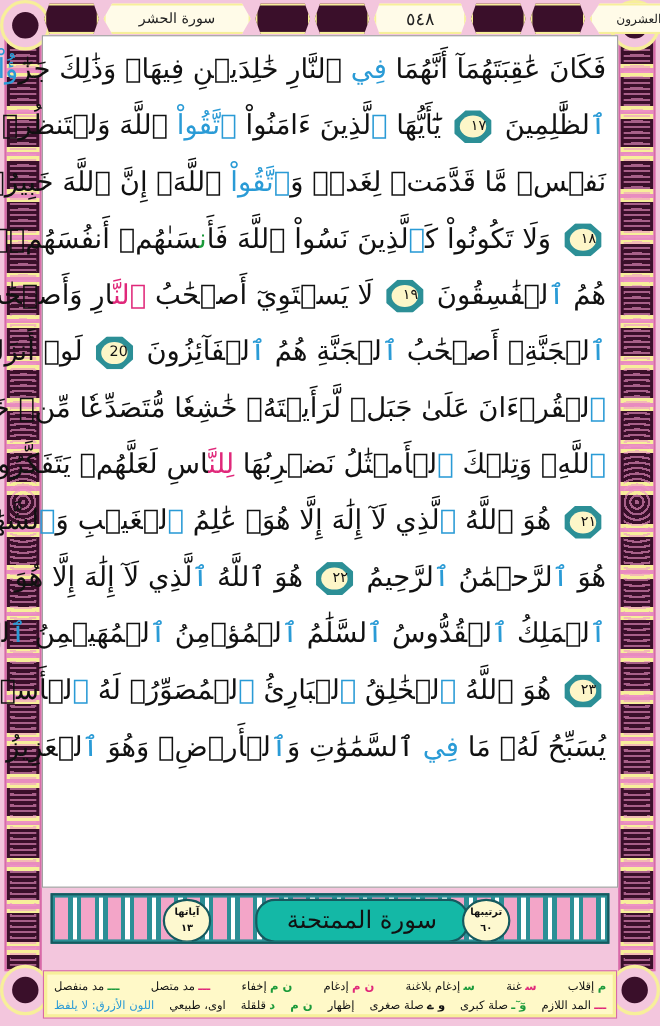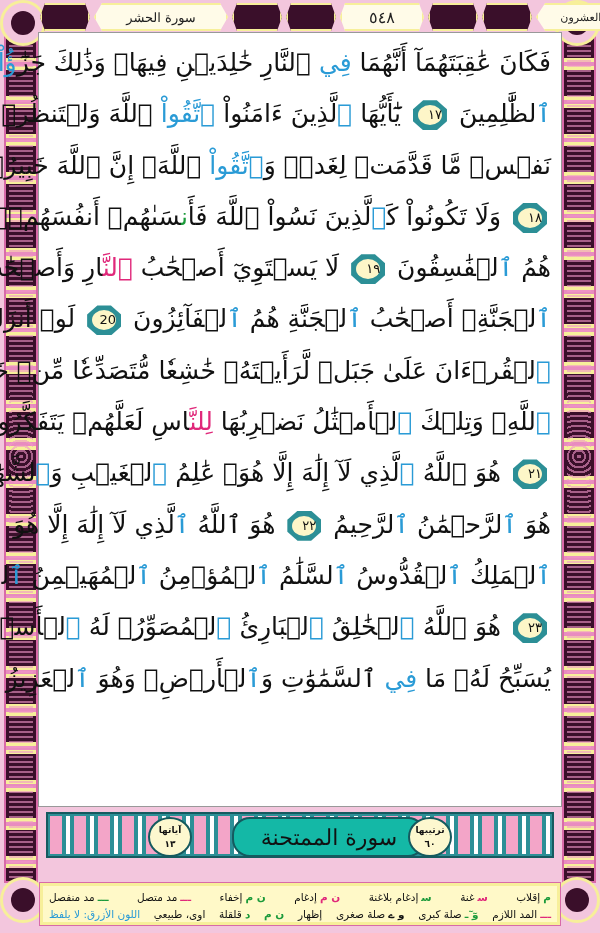--- a/index.html
+++ b/index.html
@@ -24,21 +24,21 @@
   .marker{display:inline-block;width:34px;height:30px;vertical-align:middle;position:relative;margin:0 4px;}
   .marker .m-shape{position:absolute;inset:0;background:#2c8f96;clip-path:polygon(30% 0,70% 0,100% 30%,100% 70%,70% 100%,30% 100%,0 70%,0 30%);}
   .marker .m-inner{position:absolute;inset:5px 5px;background:#fdf6c8;border-radius:50%;font-size:13px;line-height:20px;text-align:center;color:#111;direction:rtl;}
   .hl-blue{color:#2a9bd6;}
   .hl-green{color:#1b9a3a;}
   .hl-red{color:#e0287a;}
   .banner{position:absolute;left:46px;right:46px;top:812px;height:46px;background:#2c8f96;border:2px solid #155a5f;box-sizing:border-box;overflow:hidden;}
   .banner-pattern{position:absolute;inset:2px;background:repeating-linear-gradient(90deg,#f3a5c8 0 12px,#2c8f96 12px 16px,#fff 16px 20px,#2c8f96 20px 24px);}
   .banner-title{position:absolute;left:50%;top:3px;transform:translateX(-50%);width:190px;height:36px;background:#14b8a6;border:2px solid #155a5f;border-radius:18px;display:flex;align-items:center;justify-content:center;font-family:"DejaVu Serif",serif;font-size:22px;color:#111;margin-left:29px;}
   .medallion{position:absolute;top:3px;width:40px;height:36px;border-radius:50%;background:#fdf8cf;border:2px solid #155a5f;font-size:9px;line-height:14px;text-align:center;color:#111;display:flex;flex-direction:column;justify-content:center;font-weight:bold;}
-  .med-left{left:100px;} .med-right{right:100px;}
+  .med-left{left:100px;} .med-right{right:88px;}
   .legend{position:absolute;left:40px;right:40px;top:883px;height:42px;background:#fff9c8;border:3px solid #f7ef9a;outline:1px solid #d86aa8;box-sizing:border-box;padding:2px 6px;font-size:10.5px;color:#111;}
   .legend-row{direction:rtl;display:flex;justify-content:space-between;align-items:center;height:17px;white-space:nowrap;}
   .legend-item{display:inline-flex;align-items:center;gap:3px;}
   .swatch{font-weight:bold;}
 </style>
 </head>
 <body>
 
 <div class="frame"></div>
 <div class="outer-side left"></div>

